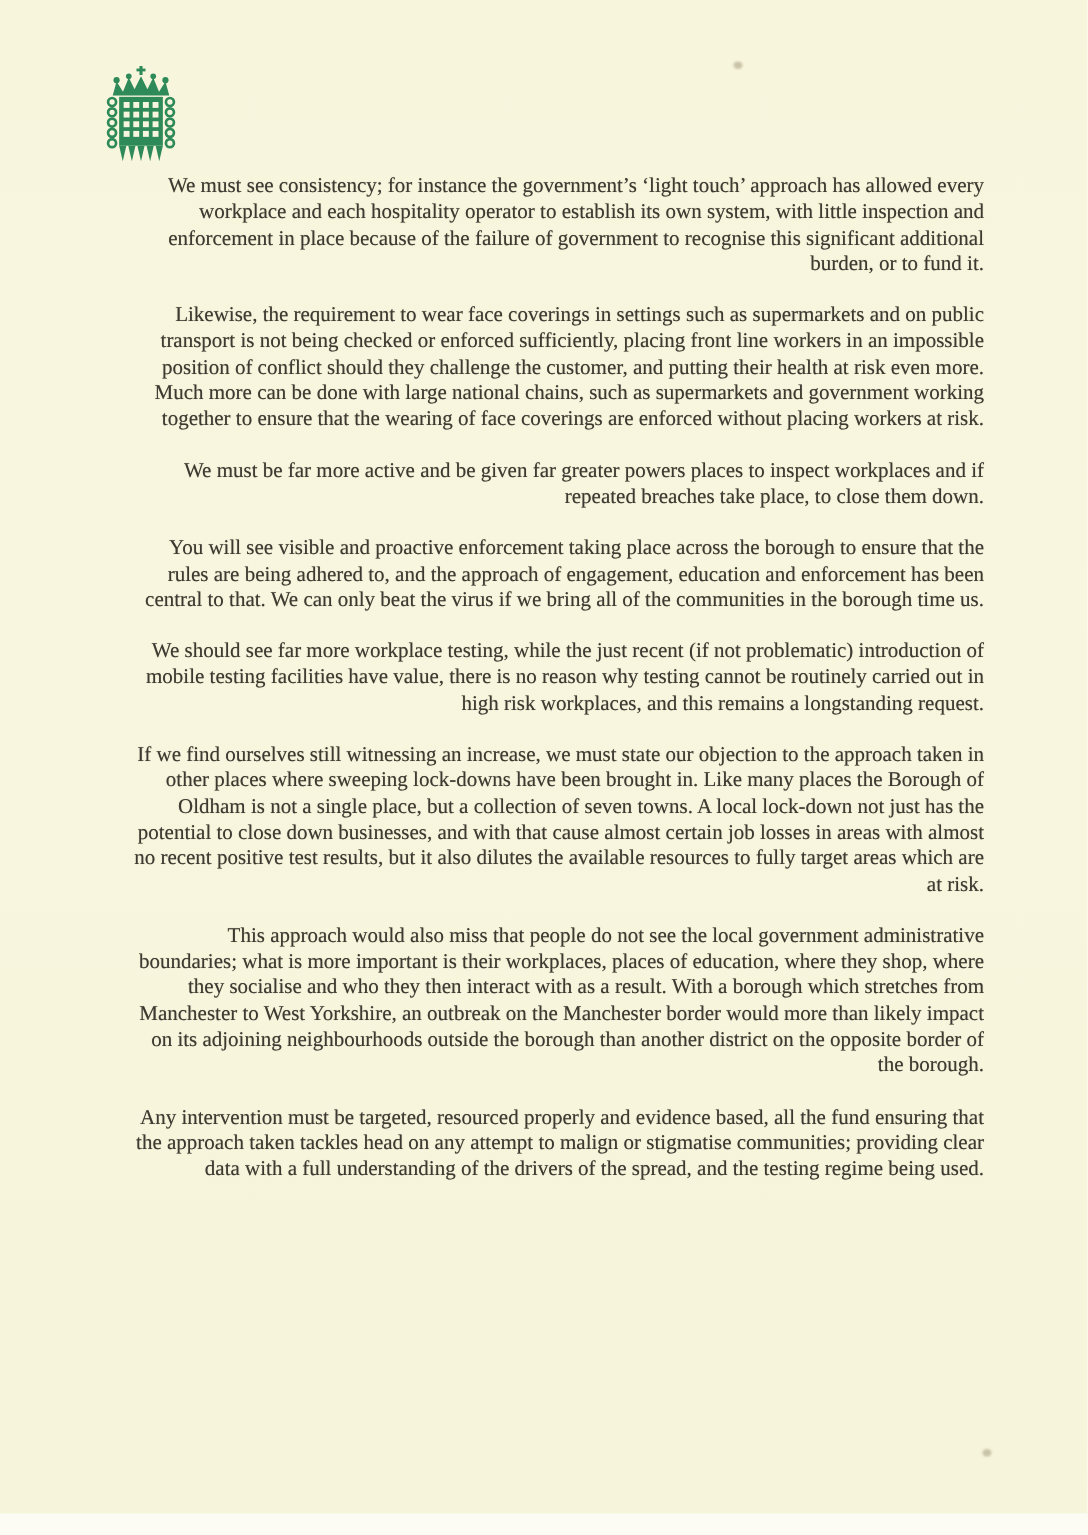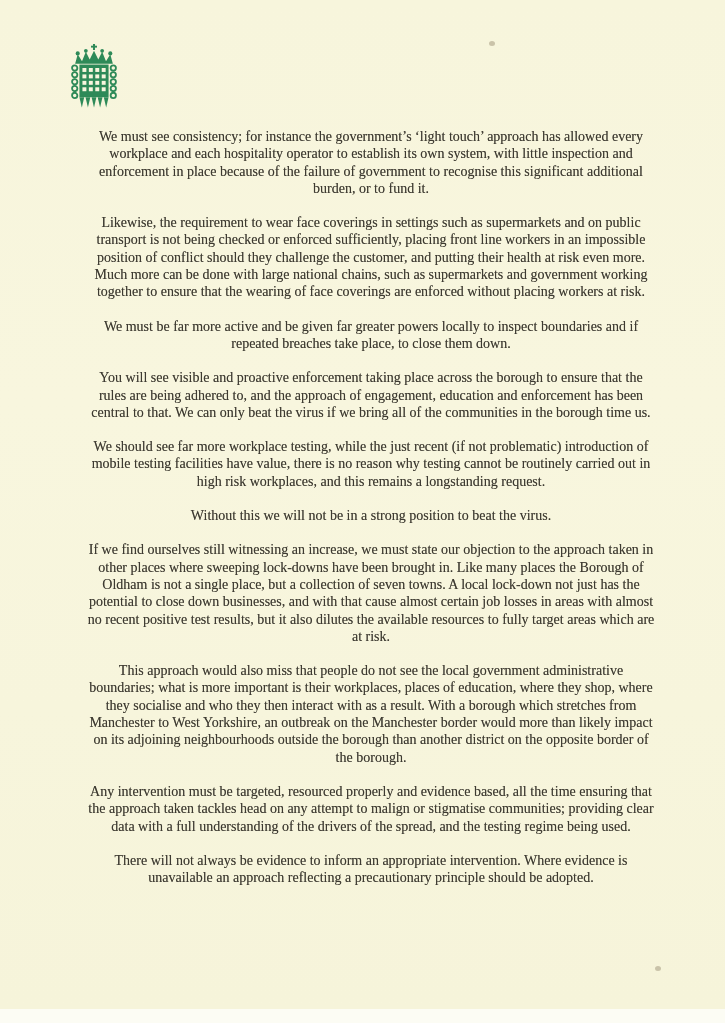--- a/index.html
+++ b/index.html
@@ -34,22 +34,22 @@
     position: absolute;
     left: 86px;
     top: 112px;
     width: 570px;
     color: #3d3a31;
     font-size: 14px;
     line-height: 17.3px;
     text-shadow: 0 0 0.5px rgba(70,65,55,0.55);
   }
   .content p {
-    margin: 16px 0 17px 0;
-    text-align: center;
+    margin: 4px 0 17px 0;
+    text-align: right;
   }
   .speck {
     position: absolute;
     border-radius: 50%;
     background: rgba(190,183,156,0.8);
     filter: blur(0.7px);
   }
   .speck-1 { left: 489px; top: 41px; width: 6px; height: 5px; }
   .speck-2 { left: 655px; top: 966px; width: 6px; height: 5px; }
   .bottom-edge {
@@ -116,27 +116,25 @@
       <path d="M20.1,62 L25.7,62 L22.9,74 Z"></path>
       <path d="M27.2,62 L32.8,62 L30,74 Z"></path>
       <path d="M34.3,62 L39.9,62 L37.1,74 Z"></path>
       <path d="M41.4,62 L47,62 L44.2,74 Z"></path>
     </g>
   </svg>
 
   <div class="content">
     <p>We must see consistency; for instance the government’s ‘light touch’ approach has allowed every workplace and each hospitality operator to establish its own system, with little inspection and enforcement in place because of the failure of government to recognise this significant additional burden, or to fund it.</p>
     <p>Likewise, the requirement to wear face coverings in settings such as supermarkets and on public transport is not being checked or enforced sufficiently, placing front line workers in an impossible position of conflict should they challenge the customer, and putting their health at risk even more. Much more can be done with large national chains, such as supermarkets and government working together to ensure that the wearing of face coverings are enforced without placing workers at risk.</p>
-    <p>We must be far more active and be given far greater powers locally to inspect boundaries and if repeated breaches take place, to close them down.</p>
+    <p>We must be far more active and be given far greater powers places to inspect workplaces and if repeated breaches take place, to close them down.</p>
     <p>You will see visible and proactive enforcement taking place across the borough to ensure that the rules are being adhered to, and the approach of engagement, education and enforcement has been central to that. We can only beat the virus if we bring all of the communities in the borough time us.</p>
     <p>We should see far more workplace testing, while the just recent (if not problematic) introduction of mobile testing facilities have value, there is no reason why testing cannot be routinely carried out in high risk  workplaces, and this remains a longstanding request.</p>
-    <p>Without this we will not be in a strong position to beat the virus.</p>
     <p>If we find ourselves still witnessing an increase, we must state our objection to the approach taken in other places where sweeping lock-downs have been brought in. Like many places the Borough of Oldham is not a single place, but a collection of seven towns. A local lock-down not just has the potential to close down businesses, and with that cause almost certain job losses in areas with almost no recent positive test results, but it also dilutes the available resources to fully target areas which are at risk.</p>
     <p>This approach would also miss that people do not see the local government administrative boundaries; what is more important is their workplaces, places of education, where they shop, where they socialise and who they then interact with as a result. With a borough which stretches from Manchester to West Yorkshire, an outbreak on the Manchester border would more than likely impact on its adjoining neighbourhoods outside the borough than another district on the opposite border of the borough.</p>
-    <p>Any intervention must be targeted, resourced properly and evidence based, all the time ensuring that the approach taken tackles head on any attempt to malign or stigmatise communities; providing clear data with a full understanding of the drivers of the spread, and the testing regime being used.</p>
-    <p>There will not always be evidence to inform an appropriate intervention. Where evidence is unavailable an approach reflecting a precautionary principle should be adopted.</p>
+    <p>Any intervention must be targeted, resourced properly and evidence based, all the fund ensuring that the approach taken tackles head on any attempt to malign or stigmatise communities; providing clear data with a full understanding of the drivers of the spread, and the testing regime being used.</p>
   </div>
 
   <div class="speck speck-1"></div>
   <div class="speck speck-2"></div>
 </div>
 
 <div class="bottom-edge"></div>
 
 </body></html>

